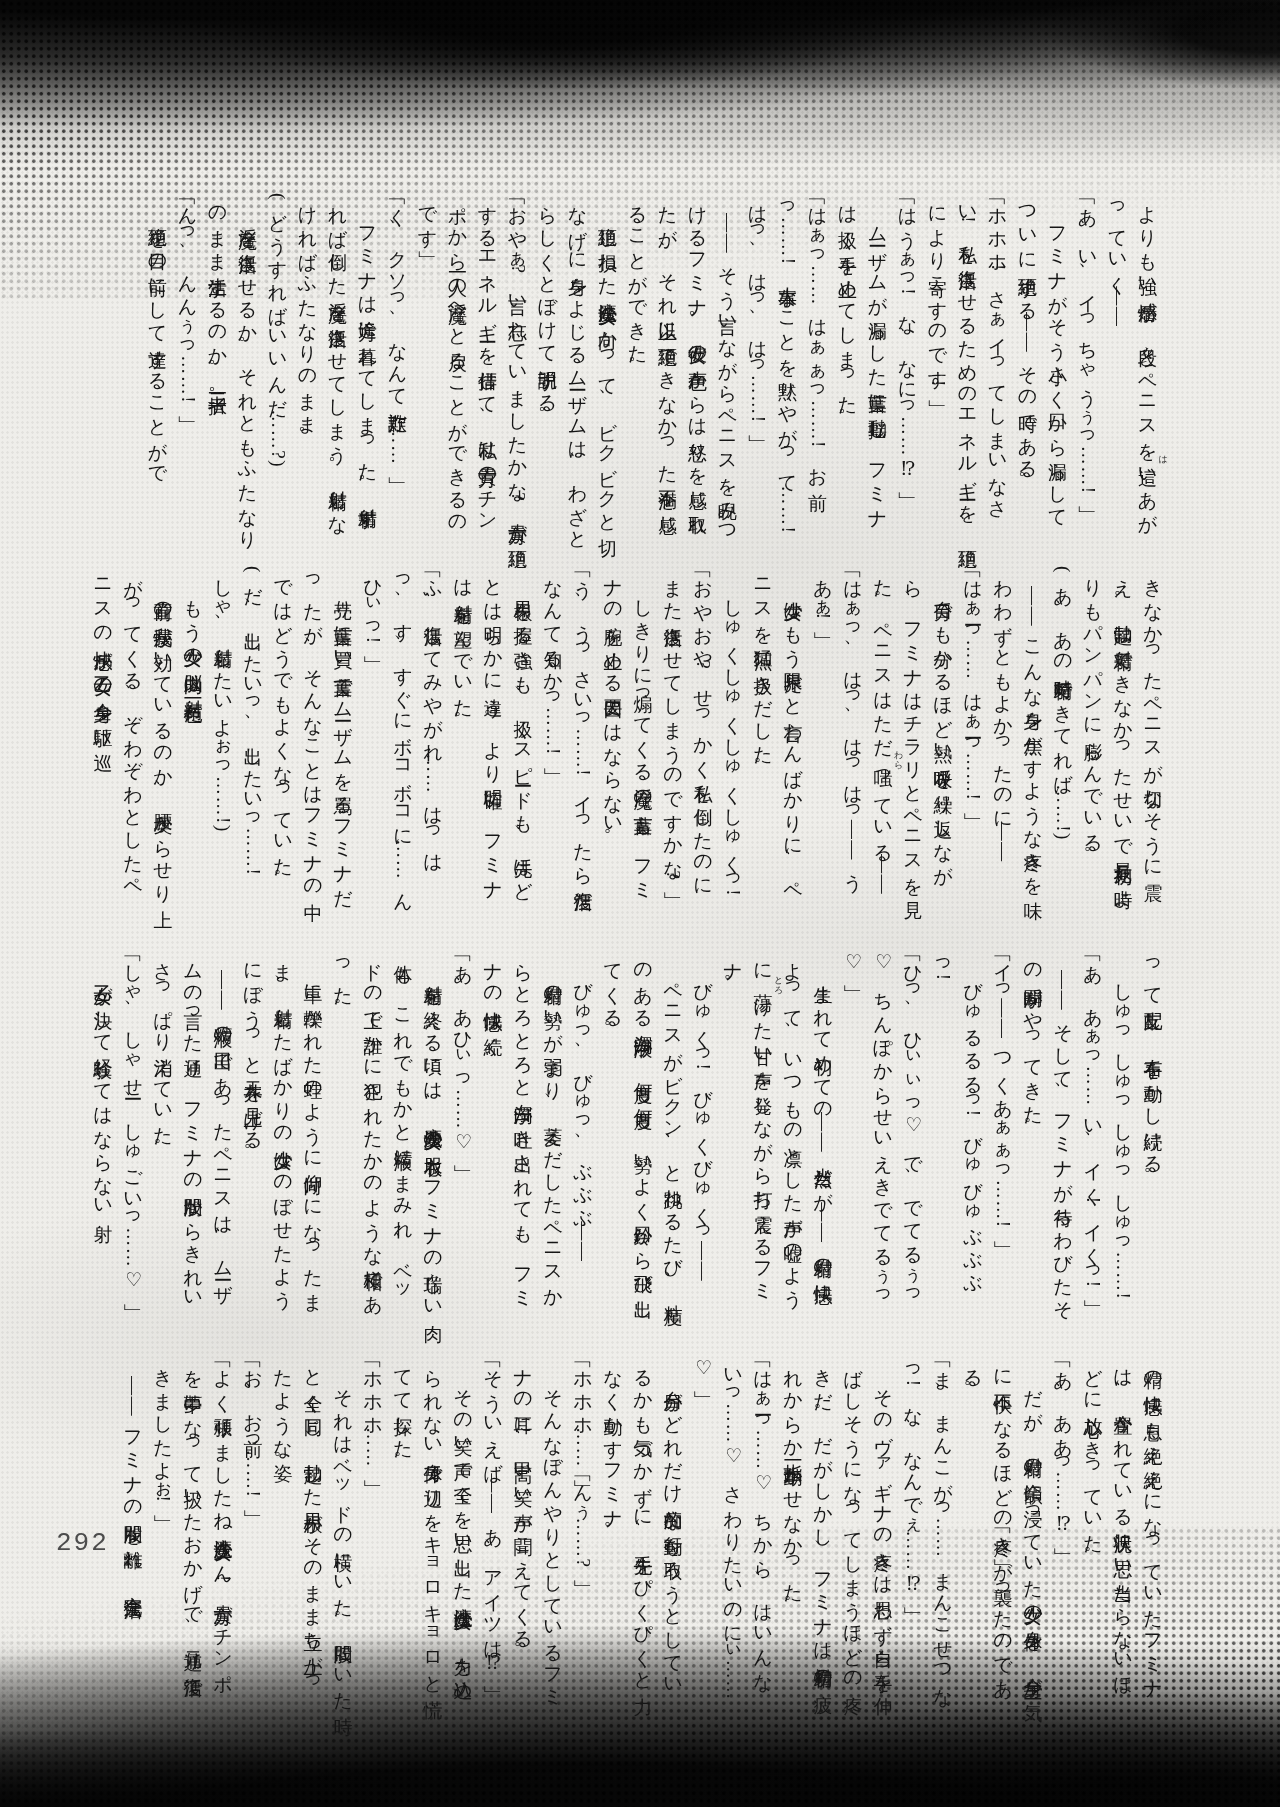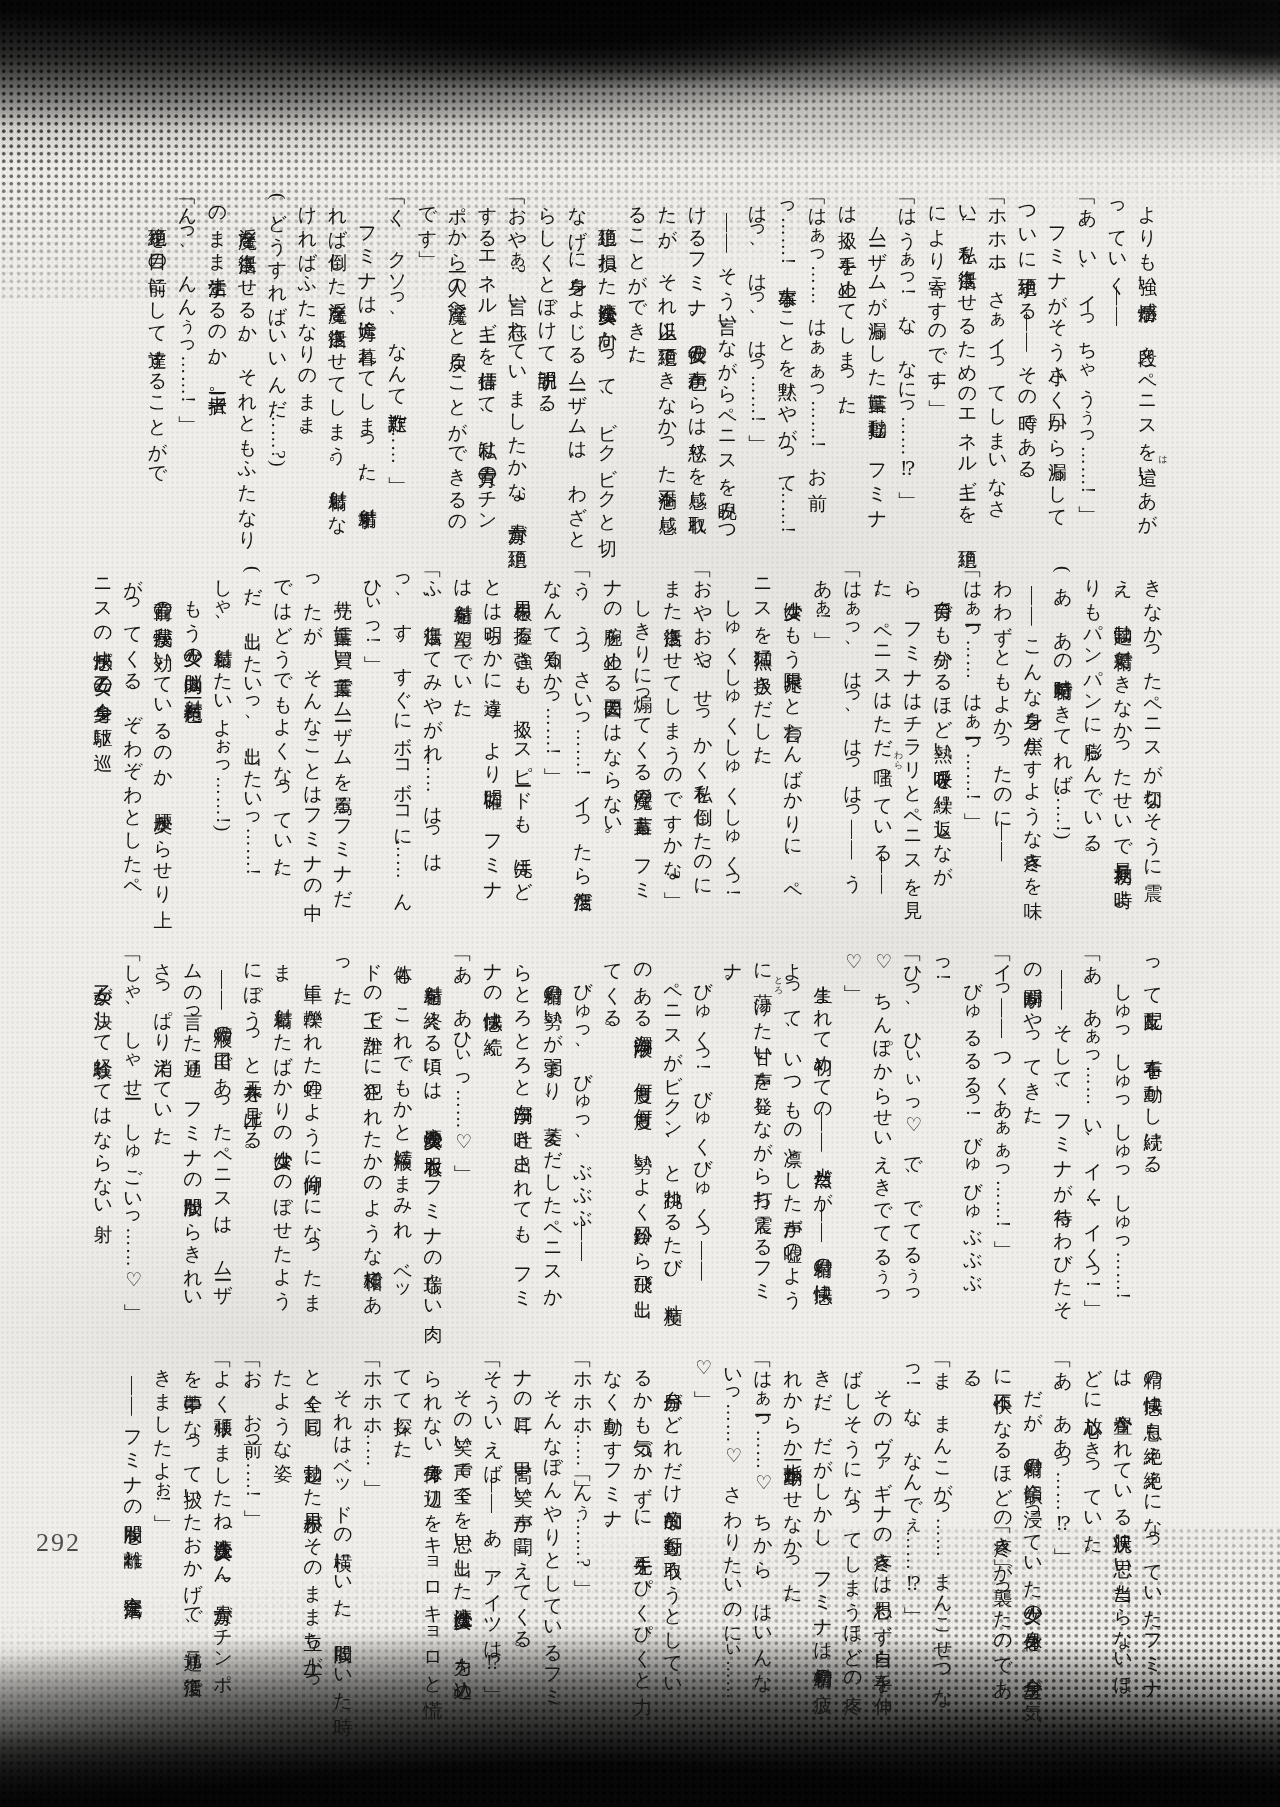--- a/index.html
+++ b/index.html
@@ -63,23 +63,23 @@
   }
   .band-1{top:193px;height:348px;}
   .band-2{top:566px;height:338px;}
   .band-3{top:950px;height:362px;}
   .band-4{top:1356px;height:348px;}
   .para{margin:0;padding:0;}
   .para.indent{text-indent:20px;}
   ruby rt{font-size:9px;letter-spacing:0;color:#2a2a2a;}
   
   .page-number{
-    position:absolute;left:36px;top:1528px;
+    position:absolute;left:56px;top:1528px;
     font-size:26px;color:#4c4c4c;letter-spacing:2px;
-    font-family:Liberation Serif, serif;
+    font-family:Liberation Mono, monospace;
   }
 </style>
 </head>
 <body>
 
 <div class="paper"></div>
 <div class="halftone-top"></div>
 <div class="halftone-bottom"></div>
 
 <section class="band band-1">

